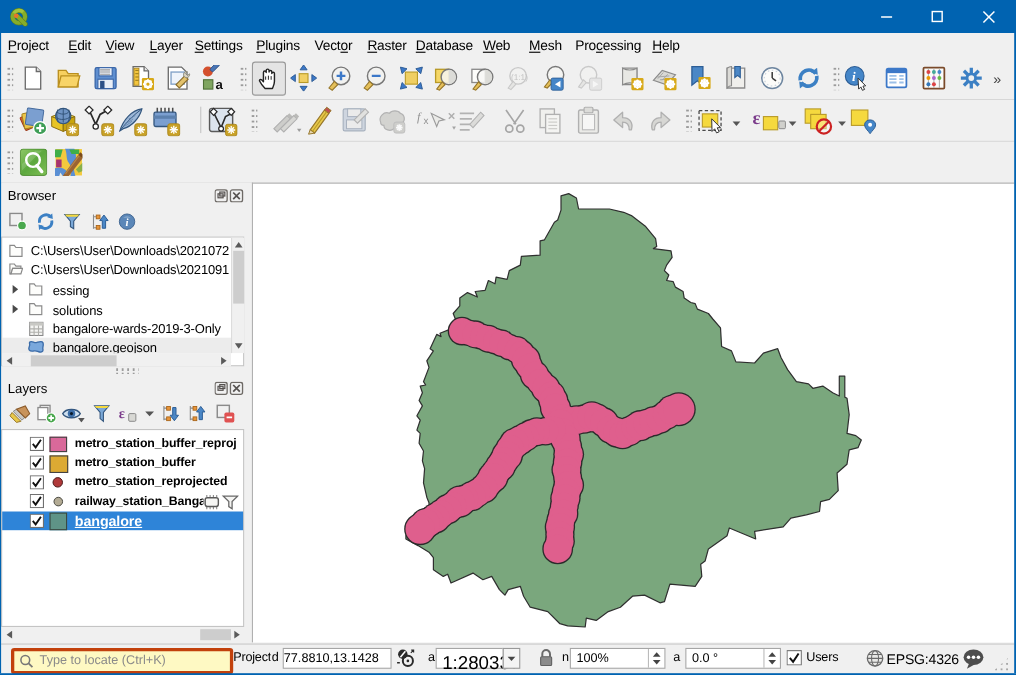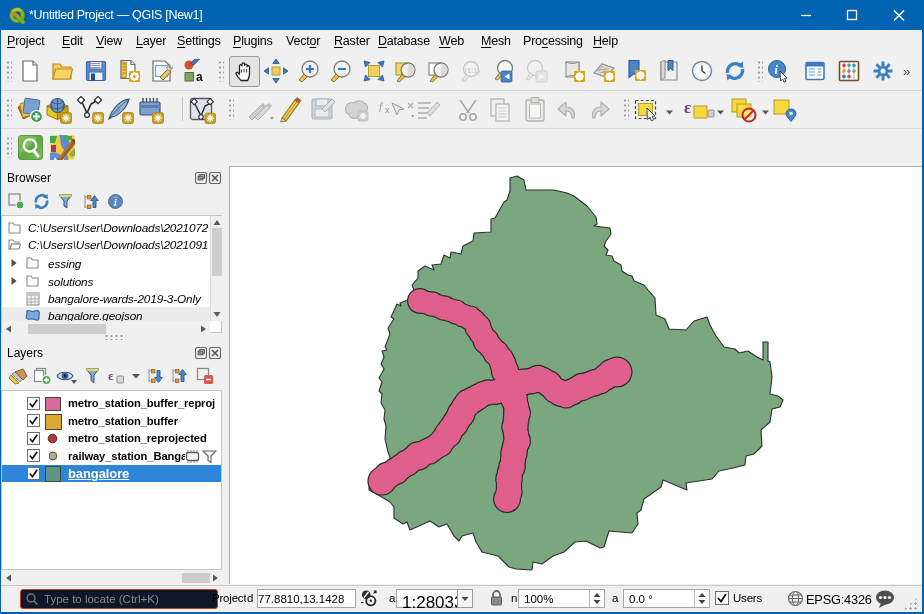--- a/index.html
+++ b/index.html
@@ -16,36 +16,35 @@
   .vsep{position:absolute;width:1px;height:24px;background:#c5c5c5;}
   .ic{position:absolute;width:24px;height:24px;}
   .ic svg{display:block;}
   #leftb{position:absolute;left:0;top:30px;width:1px;height:582px;background:#0063b1;}
   #rightb{position:absolute;left:922px;top:30px;width:2px;height:582px;background:#0063b1;}
   #botb{position:absolute;left:0;top:612px;width:924px;height:2px;background:#0063b1;}
   #dock{position:absolute;left:1px;top:166px;width:229px;height:418px;background:#f0f0f0;}
   #map{position:absolute;left:229px;top:166px;width:693px;height:418px;background:#ffffff;border-top:1px solid #b0b0b0;border-left:1px solid #b0b0b0;box-sizing:border-box;}
   #statusbar{position:absolute;left:1px;top:585px;width:921px;height:27px;background:#f0f0f0;border-top:1px solid #c8c8c8;}
   .ptitle{font-size:12px;color:#000;}
-  .treetxt{font-size:11.8px;color:#000;white-space:nowrap;letter-spacing:-0.15px;font-style:italic;}
+  .treetxt{font-size:11.8px;color:#000;white-space:nowrap;letter-spacing:-0.15px;}
   .laytxt{font-size:11.2px;font-weight:bold;color:#000;white-space:nowrap;letter-spacing:-0.1px;}
   .sbox{position:absolute;background:#fff;border:1px solid #a6a6a6;}
   .slab{position:absolute;font-size:11.5px;color:#000;letter-spacing:-0.2px;}
 </style></head>
 <body>
 <div id="titlebar">
   <svg style="position:absolute;left:9px;top:7px" width="17" height="17" viewBox="0 0 24 24">
     <circle cx="11.5" cy="11.5" r="8" fill="none" stroke="#5d7d1d" stroke-width="6.4"></circle>
     <circle cx="11.5" cy="11.5" r="8" fill="none" stroke="#85ad2a" stroke-width="5"></circle>
     <path d="M5 7a8 8 0 0 1 12-1.5" fill="none" stroke="#a3c53e" stroke-width="4"></path>
     <line x1="9" y1="10.5" x2="19.8" y2="21.3" stroke="#5d7d1d" stroke-width="6.2" stroke-linecap="round"></line>
     <line x1="9" y1="10.5" x2="19.6" y2="21.1" stroke="#85ad2a" stroke-width="4.8" stroke-linecap="round"></line>
     <circle cx="8" cy="10.2" r="2.9" fill="#e8742c"></circle>
   </svg>
-  <div id="title-text">*Untitled Project — QGIS [New1]</div>
   <svg style="position:absolute;left:786px;top:0" width="138" height="30" viewBox="0 0 138 30">
     <line x1="15" y1="15.5" x2="25" y2="15.5" stroke="#fff" stroke-width="1.3"></line>
     <rect x="61.5" y="10.5" width="9" height="9" fill="none" stroke="#fff" stroke-width="1.3"></rect>
     <line x1="108" y1="10.5" x2="118" y2="20.5" stroke="#fff" stroke-width="1.4"></line>
     <line x1="118" y1="10.5" x2="108" y2="20.5" stroke="#fff" stroke-width="1.4"></line>
   </svg>
 </div>
 <div id="menubar">
   <span class="mi" style="left:6px"><u>P</u>roject</span>
   <span class="mi" style="left:61px"><u>E</u>dit</span>
@@ -927,21 +926,21 @@
 <circle cx="401" cy="467" r="12.2"></circle>
 <circle cx="396" cy="471" r="12.8"></circle>
 <circle cx="391" cy="474" r="12.3"></circle>
 <circle cx="387" cy="476" r="13.0"></circle>
 <circle cx="382" cy="481" r="13.4"></circle>
 </g>
       </g>
 </svg>
 </div>
 <div id="statusbar"></div>
-<div class="abs" style="left:20px;top:589px;width:196px;height:18px;background:#0f172a;border:1px solid #c2410c;border-radius:3px">
+<div class="abs" style="left:10px;top:589px;width:196px;height:18px;background:#fef9c3;border:3px solid #c2410c;border-radius:3px">
   <svg style="position:absolute;left:4px;top:2px" width="14" height="14" viewBox="0 0 14 14">
       <circle cx="6" cy="6" r="4" fill="none" stroke="#777" stroke-width="1.4"></circle>
       <line x1="9" y1="9" x2="12.5" y2="12.5" stroke="#777" stroke-width="1.6"></line>
     </svg>
   <span style="position:absolute;left:23px;top:2.5px;font-size:11.5px;color:#8a8a8a;white-space:nowrap">Type to locate (Ctrl+K)</span>
 </div>
 <div class="slab" style="left:212px;top:592px;width:34px;overflow:hidden;white-space:nowrap">Project</div>
 <div class="slab" style="left:247px;top:592px;width:7px;overflow:hidden">d</div>
 <div class="sbox" style="left:257px;top:589px;width:97px;height:17px">
     <div style="font-size:11.5px;margin-top:2.5px">77.8810,13.1428</div>

